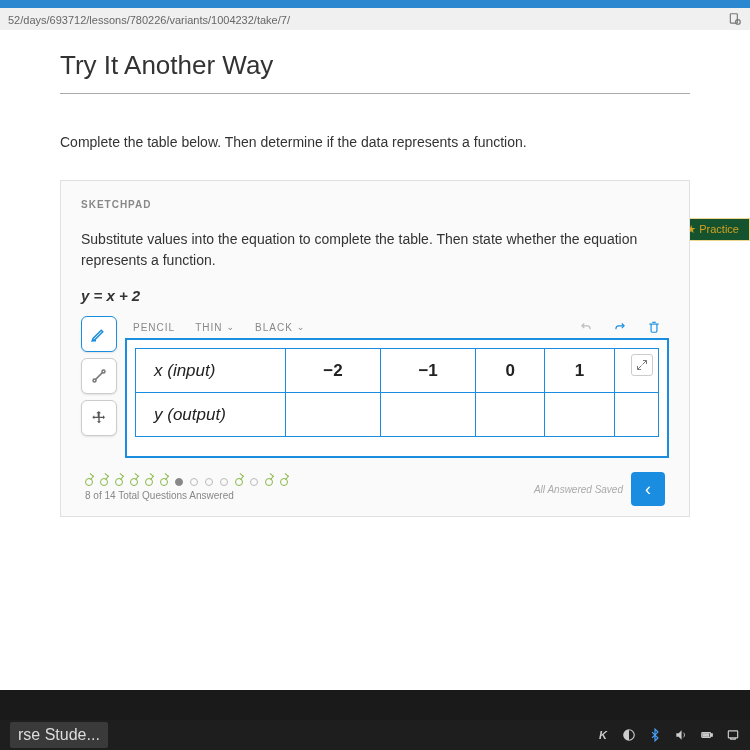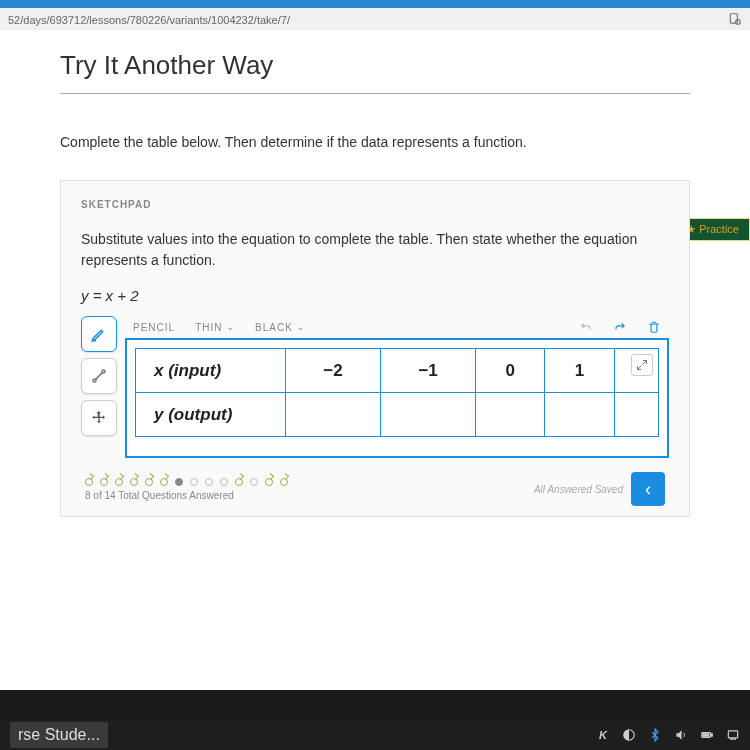--- a/index.html
+++ b/index.html
@@ -8,34 +8,34 @@
   .url-bar { background: #f0f0f0; padding: 4px 8px; font-size: 11px; color: #666; display: flex; justify-content: space-between; align-items: flex-end; }
   .url-bar .icon-right { width: 14px; height: 14px; }
   .content-area { background: #fff; padding: 20px 60px 0 60px; height: 660px; position: relative; }
   .page-title { font-size: 26px; font-weight: 400; color: #333; padding-bottom: 12px; border-bottom: 1px solid #aaa; margin-bottom: 40px; }
   .prompt-text { font-size: 14px; color: #333; margin-bottom: 30px; }
   .practice-badge { position: absolute; right: 0; top: 188px; background: #14532d; color: #d4a020; font-size: 11px; padding: 4px 10px; border: 1px solid #eed78a; border-radius: 2px 0 0 2px; }
   .practice-badge::before { content: "★ "; }
   .card { background: #fafafa; border: 1px solid #e0e0e0; padding: 18px 20px 10px 20px; margin-top: 10px; position: relative; }
   .sketchpad-label { font-size: 10px; letter-spacing: 1px; color: #888; font-weight: bold; margin-bottom: 19px; }
   .instruction { font-size: 14px; color: #333; line-height: 1.5; margin-bottom: 16px; }
-  .equation { font-size: 15px; color: #333; margin-bottom: 12px; font-style: italic; }
+  .equation { font-size: 15px; color: #333; margin-bottom: 12px; font-style: italic; font-weight: bold; }
   .sketchpad-wrapper { display: flex; gap: 8px; }
   .tool-rail { display: flex; flex-direction: column; gap: 6px; }
   .tool-btn { width: 36px; height: 36px; background: #fff; border: 1px solid #ccc; border-radius: 6px; display: flex; align-items: center; justify-content: center; cursor: pointer; box-shadow: 0 1px 2px rgba(0,0,0,0.1); }
   .tool-btn.active { border-color: #1a8de0; }
   .pad-main { flex: 1; }
   .pad-toolbar { display: flex; align-items: center; gap: 20px; font-size: 10px; color: #888; letter-spacing: 1px; padding: 4px 8px; }
   .pad-toolbar .group { display: flex; align-items: center; gap: 4px; }
   .pad-toolbar .spacer { flex: 1; }
   .pad-toolbar .tb-icon { width: 14px; height: 14px; cursor: pointer; }
   .canvas-box { background: #fff; border: 2px solid #1a8de0; padding: 8px; min-height: 120px; position: relative; }
   table.func-table { border-collapse: collapse; width: 100%; }
   table.func-table td, table.func-table th { border: 1px solid #1a8de0; padding: 10px 8px; text-align: center; font-size: 17px; font-weight: 600; color: #222; height: 44px; }
-  table.func-table .row-label { text-align: left; font-weight: 700; font-style: italic; padding-left: 18px; width: 150px; }
+  table.func-table .row-label { text-align: left; font-weight: 400; font-style: italic; padding-left: 18px; width: 150px; }
   .expand-btn { position: absolute; top: 14px; right: 14px; width: 22px; height: 22px; background: #fff; border: 1px solid #ccc; border-radius: 3px; display: flex; align-items: center; justify-content: center; cursor: pointer; }
   .progress-row { display: flex; align-items: center; justify-content: space-between; margin-top: 14px; padding: 0 4px; }
   .dots { display: flex; gap: 7px; align-items: center; }
   .dot { width: 8px; height: 8px; border-radius: 50%; border: 1.5px solid #8ab84a; position: relative; }
   .dot.done::after { content: ""; position: absolute; top: -5px; left: 2px; width: 4px; height: 4px; border-left: 1.5px solid #8ab84a; border-bottom: 1.5px solid #8ab84a; transform: rotate(-140deg); }
   .dot.current { background: #888; border-color: #888; }
   .dot.open { border-color: #bbb; }
   .progress-text { font-size: 10px; color: #888; margin-top: 4px; }
   .saved-text { font-size: 10px; color: #aaa; font-style: italic; }
   .nav-btn { width: 34px; height: 34px; background: #1a8de0; color: #fff; border-radius: 4px; display: flex; align-items: center; justify-content: center; font-size: 18px; cursor: pointer; margin-left: 8px; }

